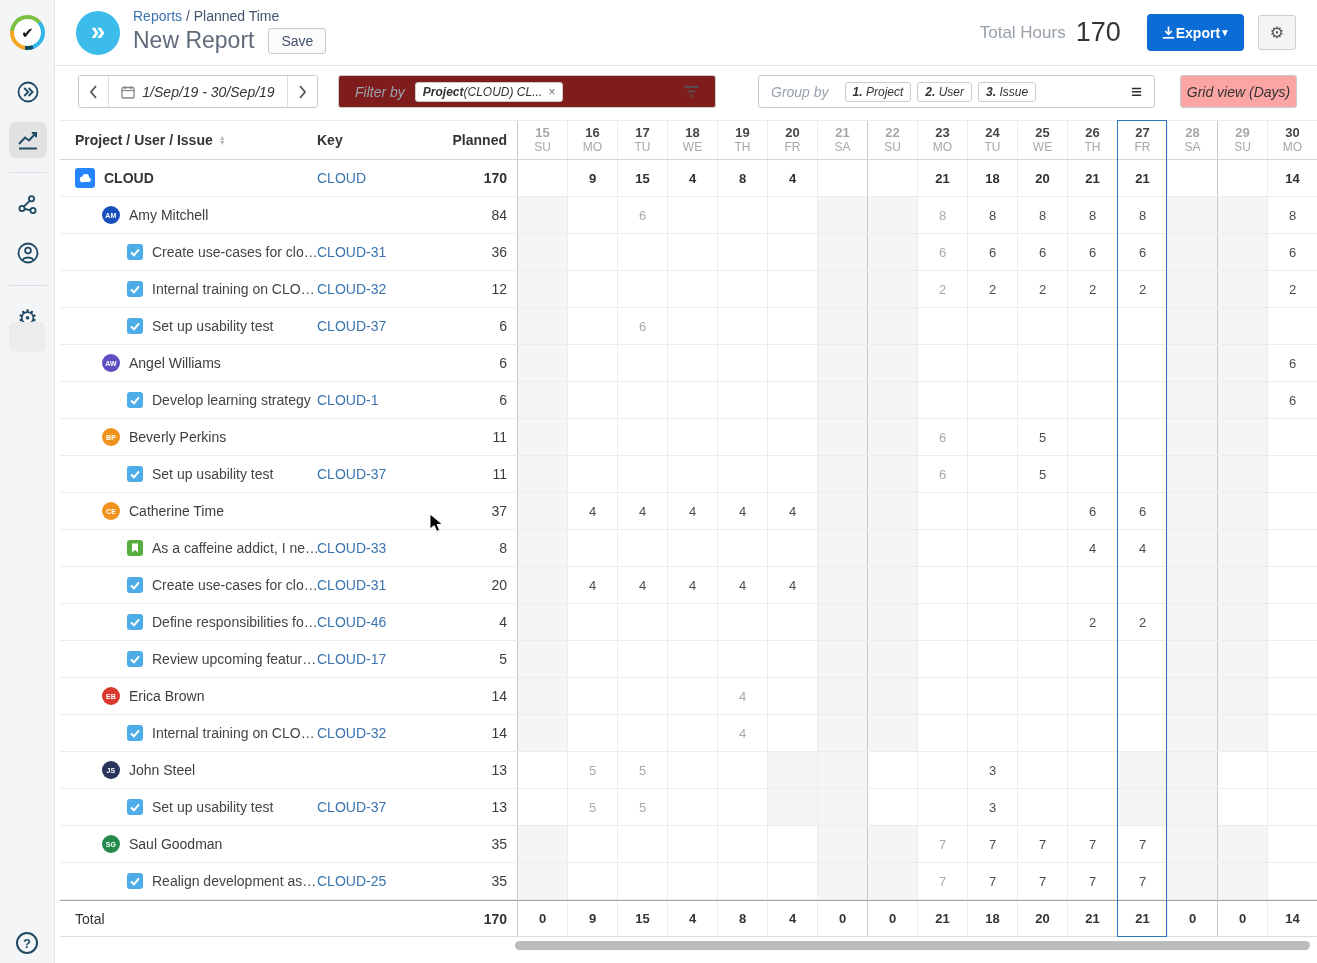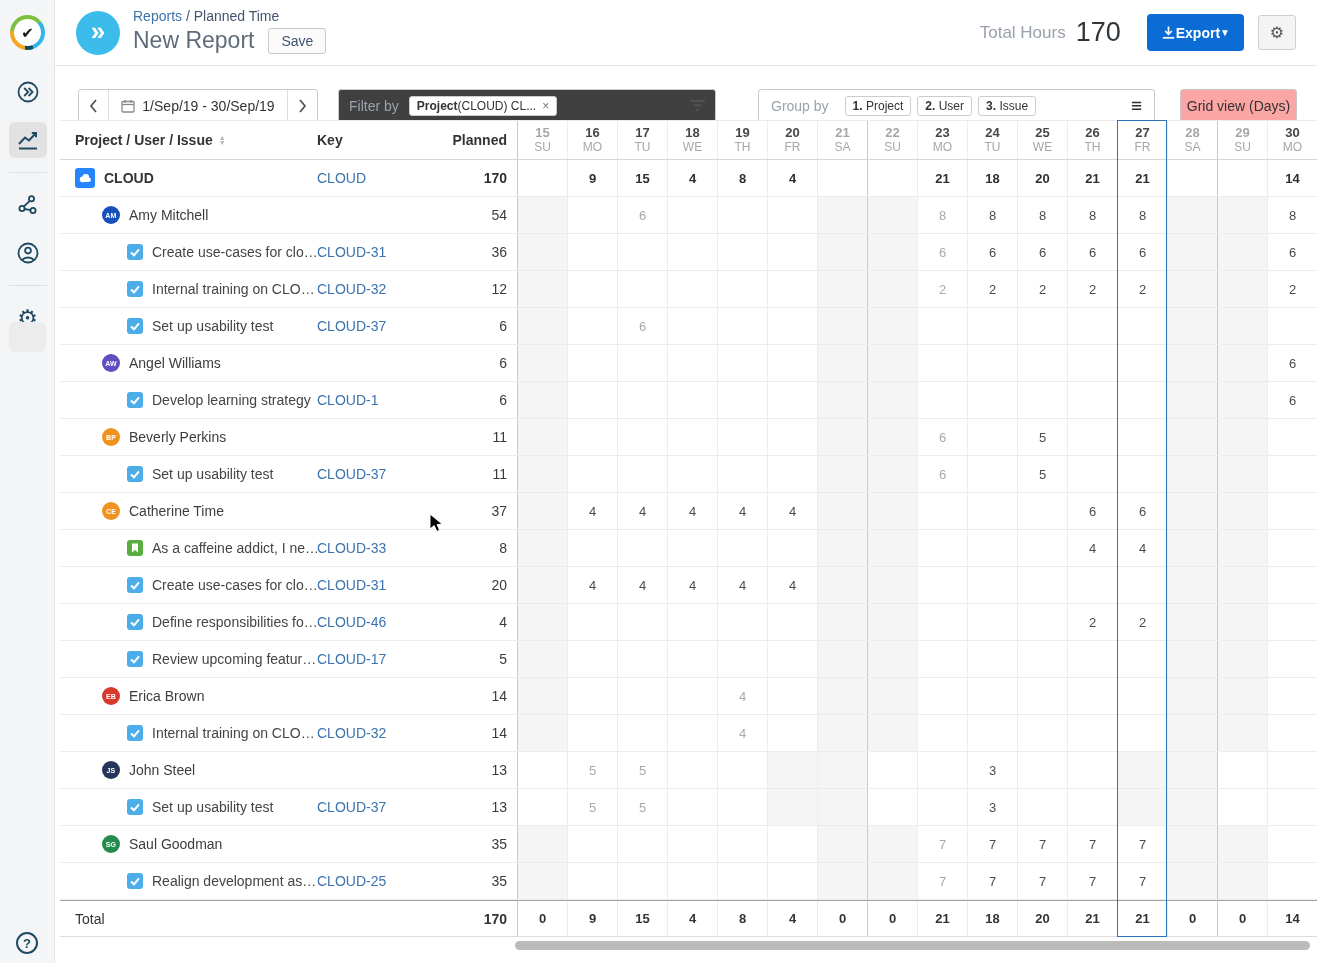--- a/index.html
+++ b/index.html
@@ -38,27 +38,27 @@
   .th-label { font-size:17px; color:#99a1ab; margin-right:10px; }
   .th-value { font-size:27px; color:#30353a; margin-right:26px; }
   .export { display:flex; align-items:center; gap:0; background:#0b6cd6; color:#fff; border:none; border-radius:4px;
             height:37px; padding:0 14px; font-size:14px; font-weight:bold; cursor:pointer; }
   .caret { font-size:10px; }
   .gearbtn { margin-left:14px; width:38px; height:35px; background:#f4f4f4; border:1px solid #cfcfcf; border-radius:3px;
              font-size:16px; color:#555; cursor:pointer; display:flex; align-items:center; justify-content:center; }
 
   
   .toolbar { position:relative; height:54px; }
-  .toolbar > div, .toolbar > button { position:absolute; top:23px; height:33px; }
+  .toolbar > div, .toolbar > button { position:absolute; top:9px; height:33px;font-style:italic; }
   .datenav { left:23px; width:240px; display:flex; border:1px solid #c9c9c9; border-radius:3px; background:#fff; }
   .dn-btn { width:30px; display:flex; align-items:center; justify-content:center; cursor:pointer; background:#fff; border:none; }
   .dn-prev { border-right:1px solid #dedede; border-radius:3px 0 0 3px; }
   .dn-next { border-left:1px solid #dedede; border-radius:0 3px 3px 0; }
   .dn-range { flex:1; display:flex; align-items:center; justify-content:center; gap:7px; font-size:14px; color:#333; cursor:pointer; }
-  .filterbox { left:283px; width:378px; border:1px solid #c9c9c9; border-radius:3px; background:#404040; display:flex; align-items:center; padding:0 10px; }
+  .filterbox { left:283px; width:378px; border:1px solid #c9c9c9; border-radius:3px; background:#7f1d1d; display:flex; align-items:center; padding:0 16px; }
   .boxlabel { color:#9aa2ad; font-size:14px; margin-right:10px; white-space:nowrap; }
   .chip { display:inline-flex; align-items:center; border:1px solid #ccc; border-radius:3px; padding:2px 7px; font-size:12px; color:#333; background:#fff; white-space:nowrap; cursor:pointer; }
   .chip b { font-weight:bold; }
   .chip .x { color:#777; margin-left:6px; font-size:12px; cursor:pointer; }
   .funnel { margin-left:auto; display:flex; align-items:center; cursor:pointer; }
   .groupbox { left:703px; width:397px; border:1px solid #c9c9c9; border-radius:3px; background:#fff; display:flex; align-items:center; padding:0 12px; gap:6px; }
   .burger { margin-left:auto; font-size:19px; color:#2d2d2d; cursor:pointer; line-height:1; }
   .viewbtn { left:1125px; width:117px; background:#fca5a5; border:1px solid #c9c9c9; border-radius:3px; font-size:14px; color:#333; cursor:pointer; }
 
   
@@ -354,21 +354,21 @@
             <div class="c-day"></div>
             <div class="c-day wkstart"></div>
             <div class="c-day">14</div>
           </div>
           <div class="row user">
             <div class="c-name">
               <div class="avatar" style="background: rgb(23, 80, 188);">AM</div>
               <div>Amy Mitchell</div>
             </div>
             <div class="c-key"></div>
-            <div class="c-planned">54</div>
+            <div class="c-planned">84</div>
             <div class="c-day we wkstart"></div>
             <div class="c-day"></div>
             <div class="c-day muted">6</div>
             <div class="c-day"></div>
             <div class="c-day"></div>
             <div class="c-day"></div>
             <div class="c-day we"></div>
             <div class="c-day we wkstart"></div>
             <div class="c-day muted">8</div>
             <div class="c-day">8</div>

